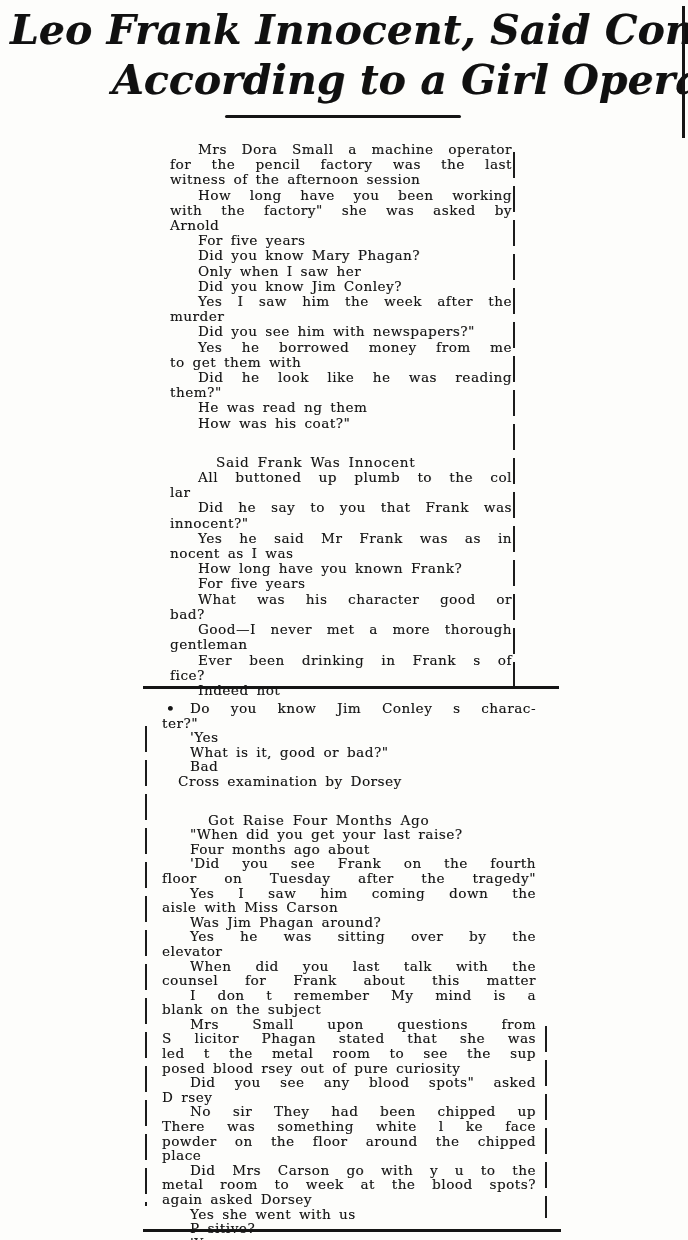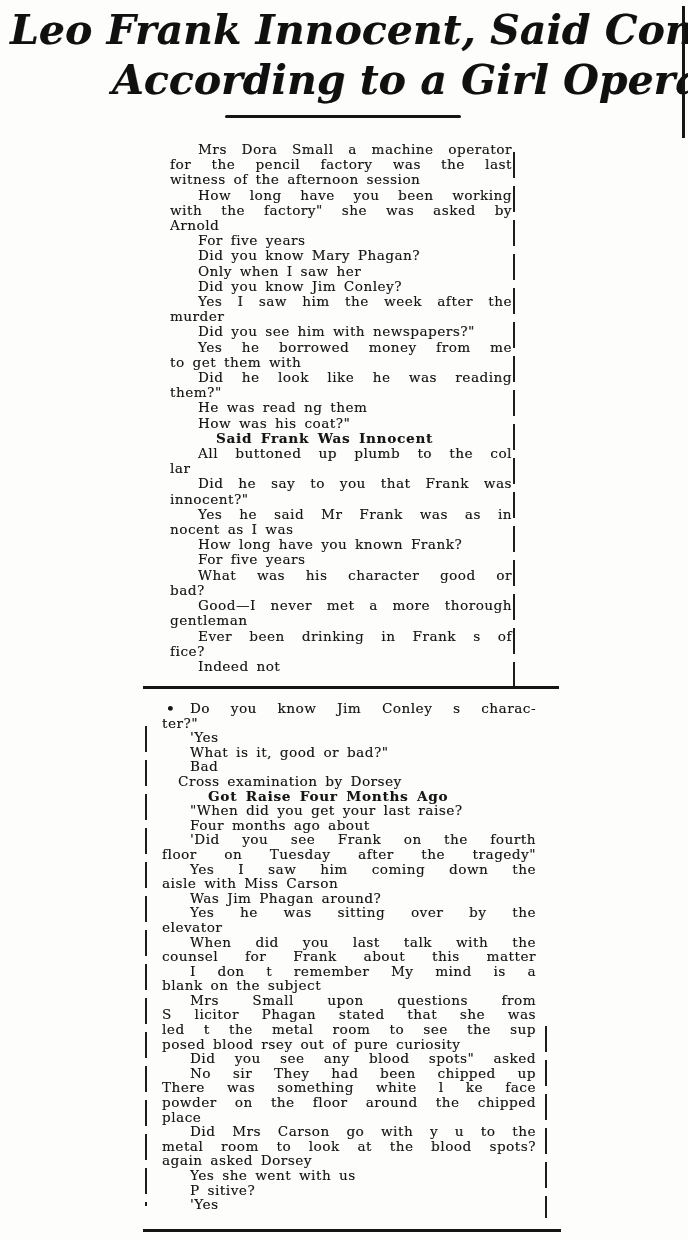--- a/index.html
+++ b/index.html
@@ -45,21 +45,21 @@
     word-spacing:3px;
     color:#161616;
     text-shadow:0.35px 0.35px 0 rgba(10,10,10,.4);
   }
   .col1{left:170px;top:142px;width:342px;line-height:15.2px;}
   .col2{left:162px;top:701px;width:374px;line-height:14.6px;}
   .ln{position:relative;white-space:nowrap;}
   .ln.j{white-space:normal;text-align:justify;text-align-last:justify;}
   .ln.i{padding-left:28px;}
   .ln.c{padding-left:16px;}
-  .ln.h{padding-left:46px;font-weight:700;letter-spacing:0.8px;}
+  .ln.h{padding-left:46px;font-weight:400;letter-spacing:0.8px;margin-top:24px;}
   .ln b{font-weight:400;}
   .marker{position:absolute;left:4px;font-weight:700;}
 </style>
 </head>
 <body>
 
 <div class="page">
 
   <div class="hl hl1">Leo Frank Innocent, Said Conley,</div>
   <div class="hl hl2">According to a Girl Operator</div>
@@ -127,26 +127,27 @@
       <div class="ln f">elevator</div>
       <div class="ln i j">When did you last talk with the</div>
       <div class="ln f j">counsel for Frank about this matter</div>
       <div class="ln i j">I don t remember My mind is a</div>
       <div class="ln f">blank on the subject</div>
       <div class="ln i j">Mrs Small upon questions from</div>
       <div class="ln f j">S licitor Phagan stated that she was</div>
       <div class="ln f j">led t the metal room to see the sup</div>
       <div class="ln f">posed blood rsey out of pure curiosity</div>
       <div class="ln i j">Did you see any blood spots" asked</div>
+      <div class="ln f">D rsey</div>
       <div class="ln i j">No sir They had been chipped up</div>
       <div class="ln f j">There was something white l ke face</div>
       <div class="ln f j">powder on the floor around the chipped</div>
       <div class="ln f">place</div>
       <div class="ln i j">Did Mrs Carson go with y u to the</div>
-      <div class="ln f j">metal room to look at the blood spots?</div>
+      <div class="ln f j">metal room to week at the blood spots?</div>
       <div class="ln f">again asked Dorsey</div>
       <div class="ln i">Yes she went with us</div>
       <div class="ln i">P sitive?</div>
       <div class="ln i">'Yes</div>
     </div>
   <div class="vrule col2-lrule"></div>
   <div class="vrule col2-rrule"></div>
 
   <div class="rule bottom-rule"></div>
 

